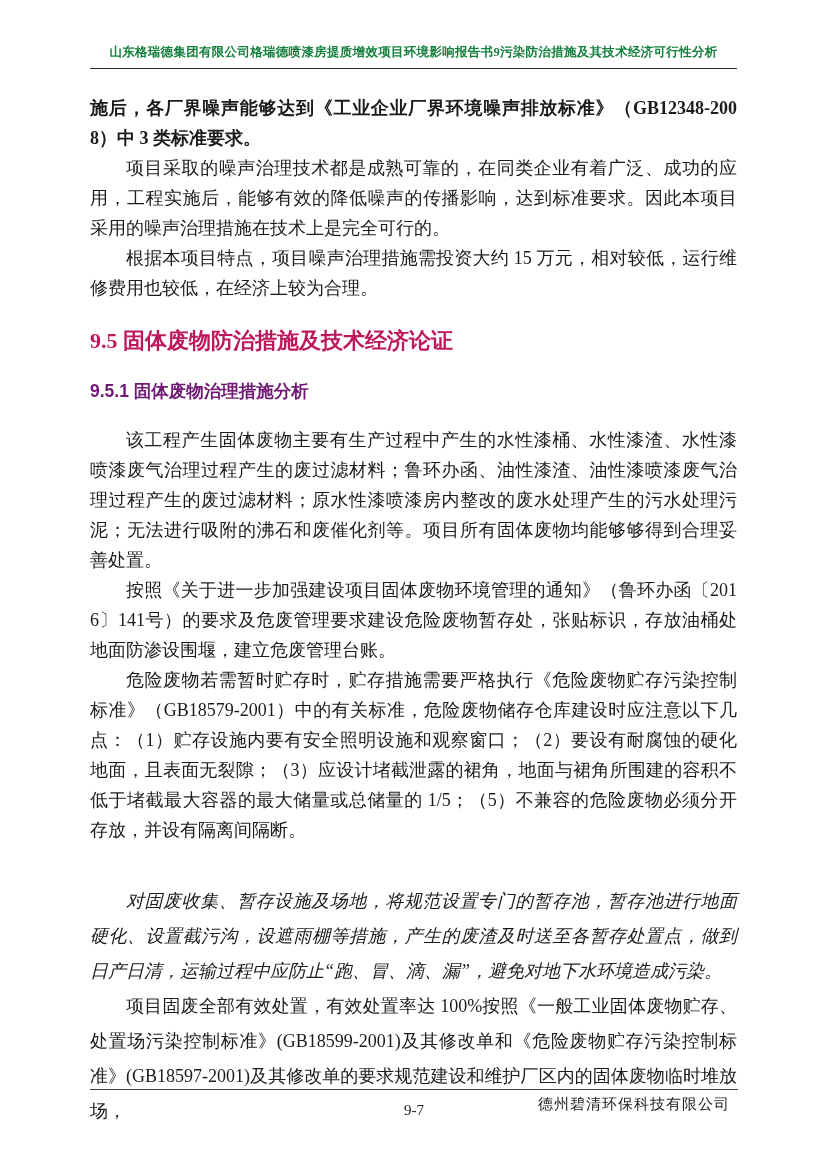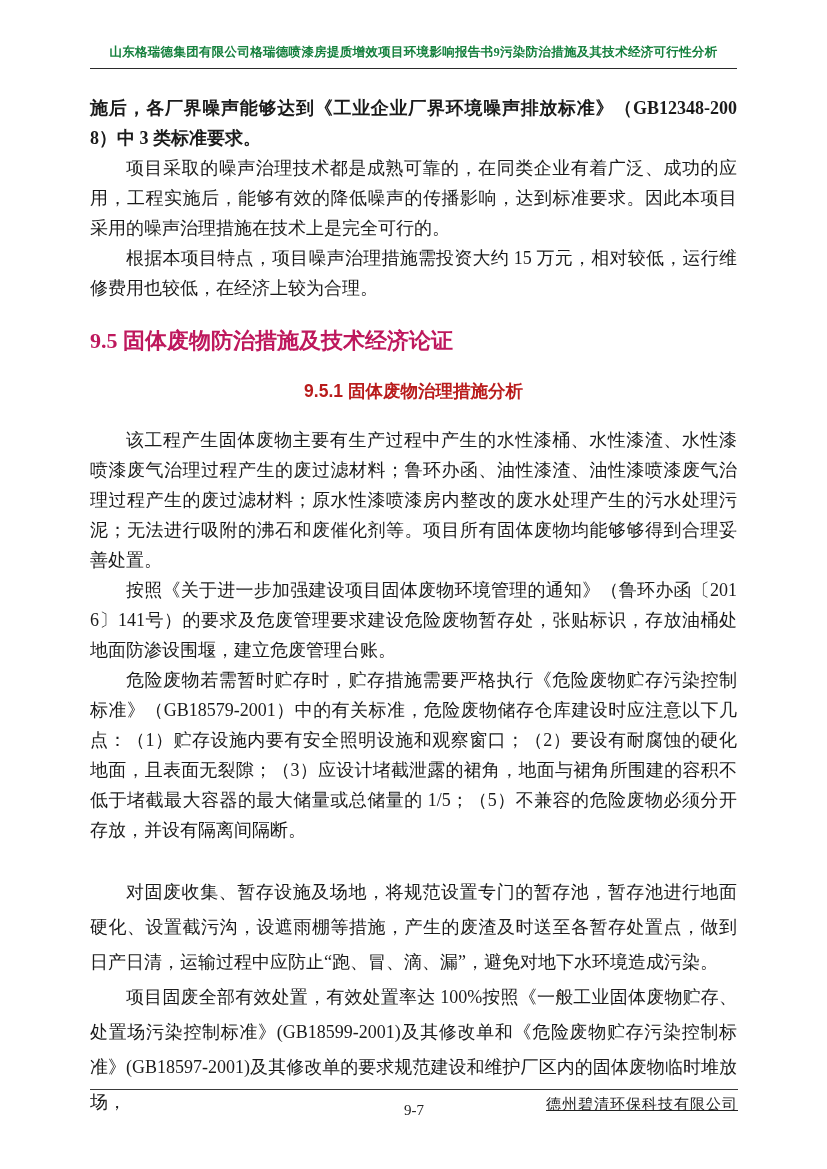--- a/index.html
+++ b/index.html
@@ -39,36 +39,36 @@
     text-indent: 2em;
     word-break: break-all;
   }
   p.no-indent {
     text-indent: 0;
   }
   p.wide {
     line-height: 35px;
   }
   p.gap-before {
-    margin-top: 30px;
+    margin-top: 39px;
+    font-style: italic;
   }
   h1.section-heading {
     margin: 23px 0 0 0;
     font-size: 22px;
     font-weight: bold;
     font-family: Liberation Serif, serif;
     color: #be185d;
   }
   h2.subsection-heading {
     margin: 23px 0 0 0;
     font-size: 17.5px;
     font-weight: bold;
     font-family: "Liberation Sans", "DejaVu Sans", sans-serif;
-    color: #b91c1c;
-    text-align: center;
+    color: #701a75;
   }
   .content > .first-block {
     margin-top: 0;
     font-weight: bold;
   }
   .spacer-after-headings {
     height: 22px;
   }
   .page-footer {
     position: absolute;
@@ -80,24 +80,23 @@
     font-size: 15px;
     color: #222;
     height: 26px;
   }
   .page-footer .page-number {
     display: block;
     text-align: center;
   }
   .page-footer .company-name {
     position: absolute;
-    right: 0;
+    right: 8px;
     top: 5px;
     letter-spacing: 1px;
-    text-decoration: underline;
   }
 </style>
 </head>
 <body>
 
 <div class="page">
 
   <div class="running-header">
     <span>山东格瑞德集团有限公司格瑞德喷漆房提质增效项目环境影响报告书9污染防治措施及其技术经济可行性分析</span>
   </div>

